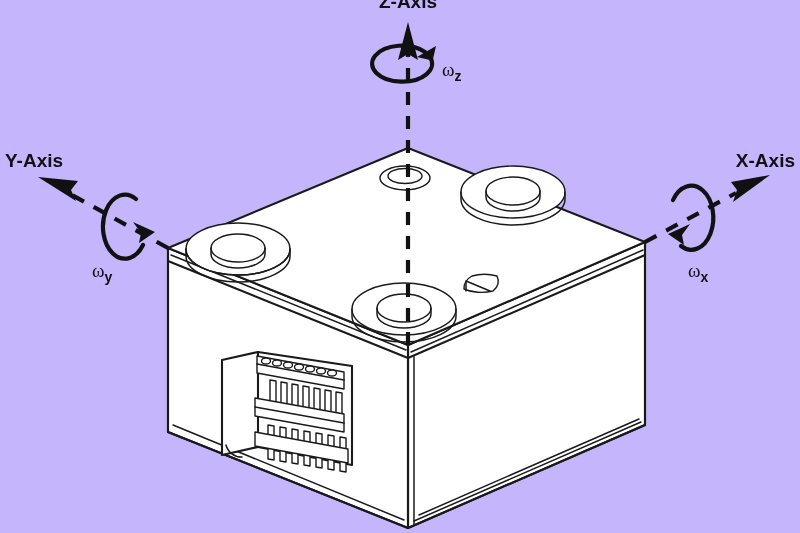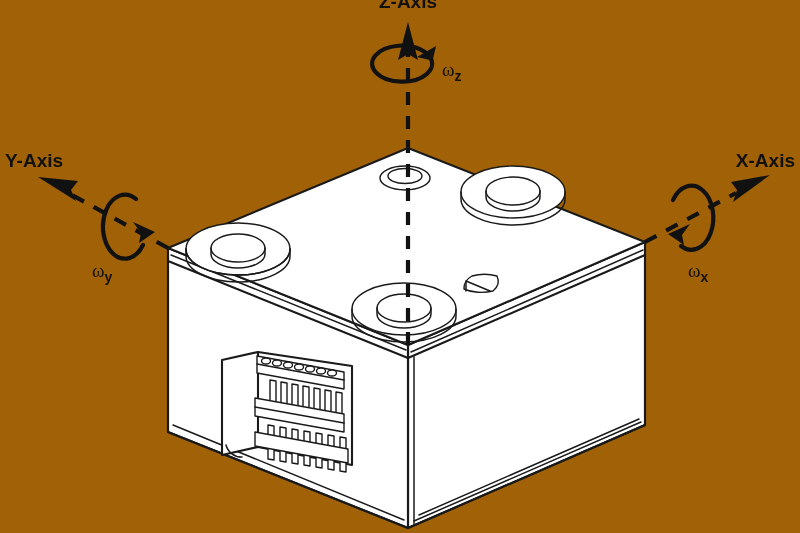--- a/index.html
+++ b/index.html
@@ -10,21 +10,21 @@
   body {
     width: 800px;
     height: 533px;
     overflow: hidden;
     font-family: "Liberation Sans", sans-serif;
   }
   #diagram-root {
     position: relative;
     width: 800px;
     height: 533px;
-    background: #a16207;
+    background: #c4b5fd;
   }
   svg#scene {
     position: absolute;
     top: 0;
     left: 0;
     width: 800px;
     height: 533px;
     display: block;
   }
   .axis-label {

